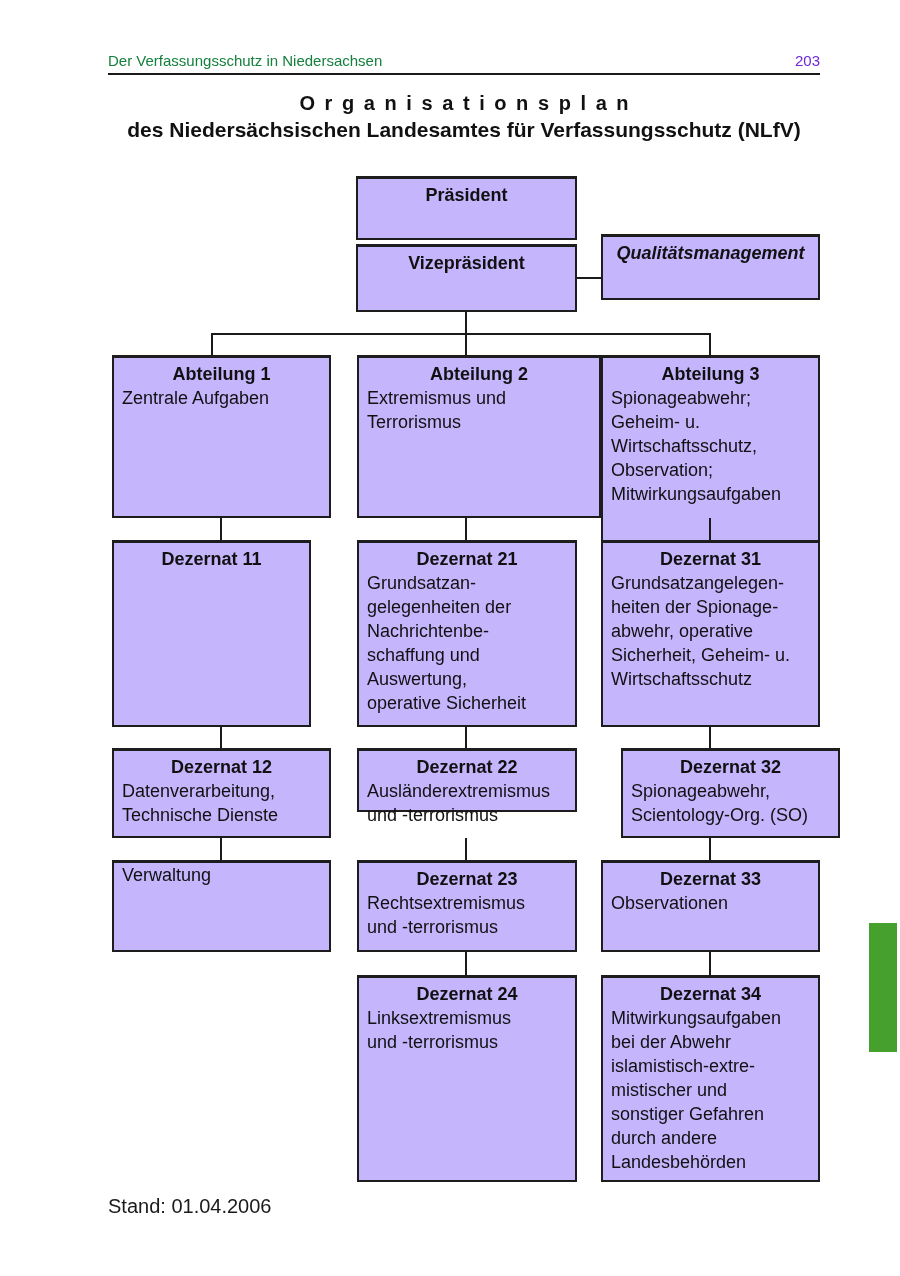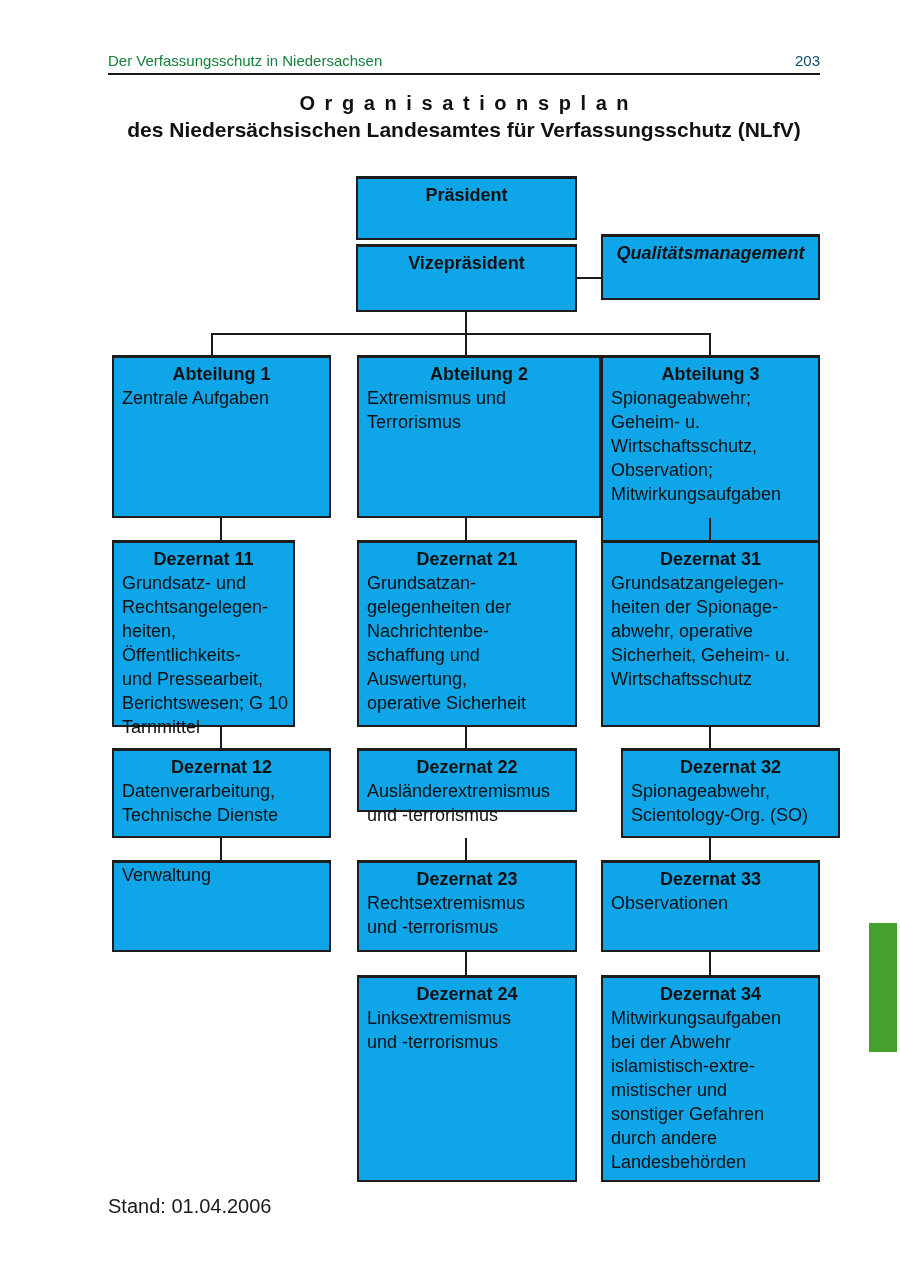--- a/index.html
+++ b/index.html
@@ -14,41 +14,41 @@
     height: 1276px;
     background: #ffffff;
     overflow: hidden;
   }
   .hdr-left {
     position: absolute; left: 108px; top: 52px;
     font-size: 15px; color: #15803d;
   }
   .hdr-num {
     position: absolute; right: 80px; top: 52px;
-    font-size: 15px; color: #0c4a6e;
+    font-size: 15px; color: #6d28d9;
   }
   .hdr-rule {
     position: absolute; left: 108px; top: 73px;
     width: 712px; height: 2px; background: #1a1a1a;
   }
   .title1 {
     position: absolute; left: 108px; top: 92px; width: 712px;
     text-align: center; font-size: 20px; font-weight: bold;
     letter-spacing: 0.48em; text-indent: 0.48em;
   }
   .title2 {
     position: absolute; left: 90px; top: 118px; width: 748px;
     text-align: center; font-size: 21px; font-weight: bold;
   }
   .box {
     position: absolute;
     box-sizing: border-box;
     border: 2px solid #1d1d1d;
     border-top-width: 3px;
-    background: #0ea5e9;
+    background: #c4b5fd;
   }
   .box-title {
     font-size: 18px; font-weight: bold; text-align: center;
     padding-top: 4px; line-height: 24px;
   }
   .box-body {
     font-size: 18px; line-height: 24px;
     padding: 0 4px 0 8px;
     white-space: pre-line;
   }
@@ -107,28 +107,22 @@
 Geheim- u.
 Wirtschaftsschutz,
 Observation;
 Mitwirkungsaufgaben</div>
   </div>
 
   <div class="line" style="left:220px; top:518px; width:2px; height:22px;"></div>
   <div class="line" style="left:465px; top:518px; width:2px; height:22px;"></div>
   <div class="line" style="left:709px; top:518px; width:2px; height:22px;"></div>
 
-  <div class="box" style="left:112px; top:540px; width:183px; height:187px;">
+  <div class="box" style="left:112px; top:540px; width:199px; height:187px;">
     <div class="box-title">Dezernat 11</div>
-    <div class="box-body">Grundsatz- und
-Rechtsangelegen-
-heiten, Öffentlichkeits-
-und Pressearbeit,
-Berichtswesen; G 10
-Tarnmittel</div>
   </div>
   <div class="box" style="left:357px; top:540px; width:220px; height:187px;">
     <div class="box-title">Dezernat 21</div>
     <div class="box-body">Grundsatzan-
 gelegenheiten der
 Nachrichtenbe-
 schaffung und
 Auswertung,
 operative Sicherheit</div>
   </div>

